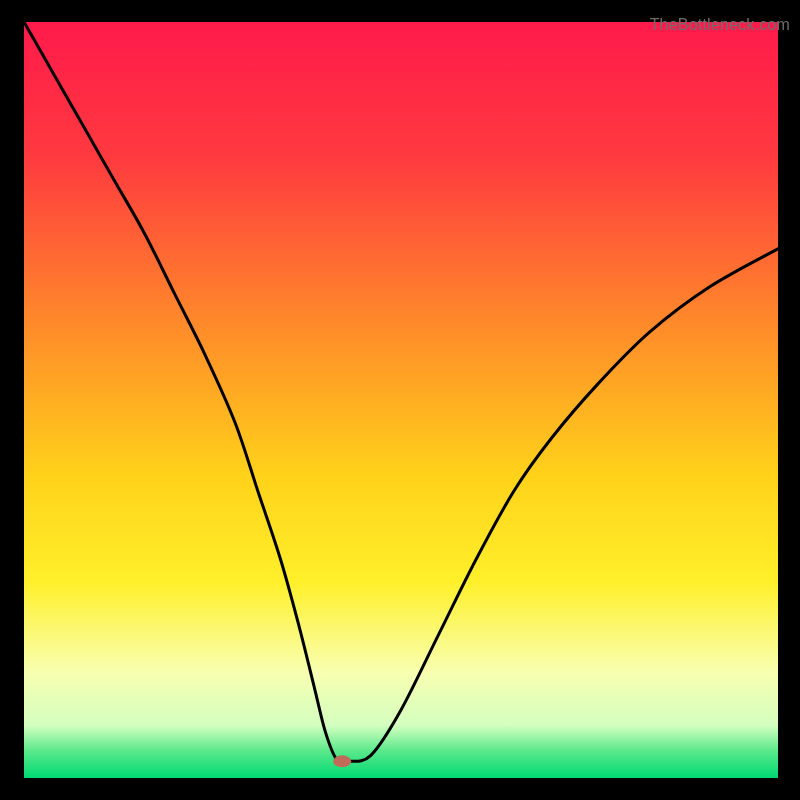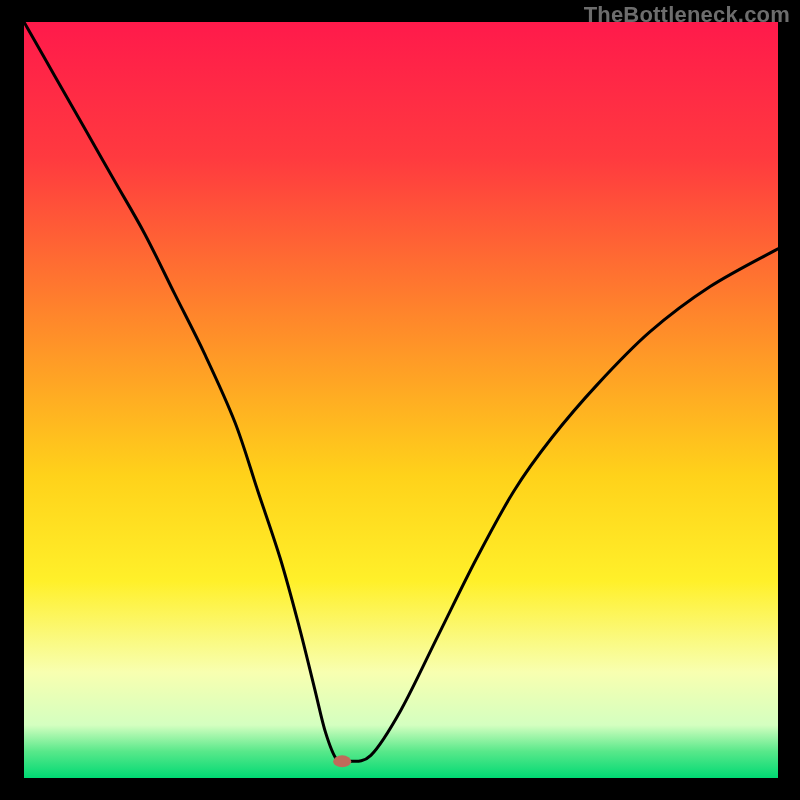--- a/index.html
+++ b/index.html
@@ -18,25 +18,25 @@
     width: 800px;
     height: 800px;
     background: #000000;
   }
   .plot-area {
     position: absolute;
     background: #000;
   }
   .watermark {
     position: absolute;
-    top: 2px;
+    top: 16px;
     right: 10px;
     color: #6d6d6d;
-    font-size: 22px;
-    font-weight: 700;
+    font-size: 16px;
+    font-weight: 400;
     letter-spacing: 0.2px;
     user-select: none;
   }
   svg { display: block; }
 </style>
 </head>
 <body>
 
 <div class="frame">
 

